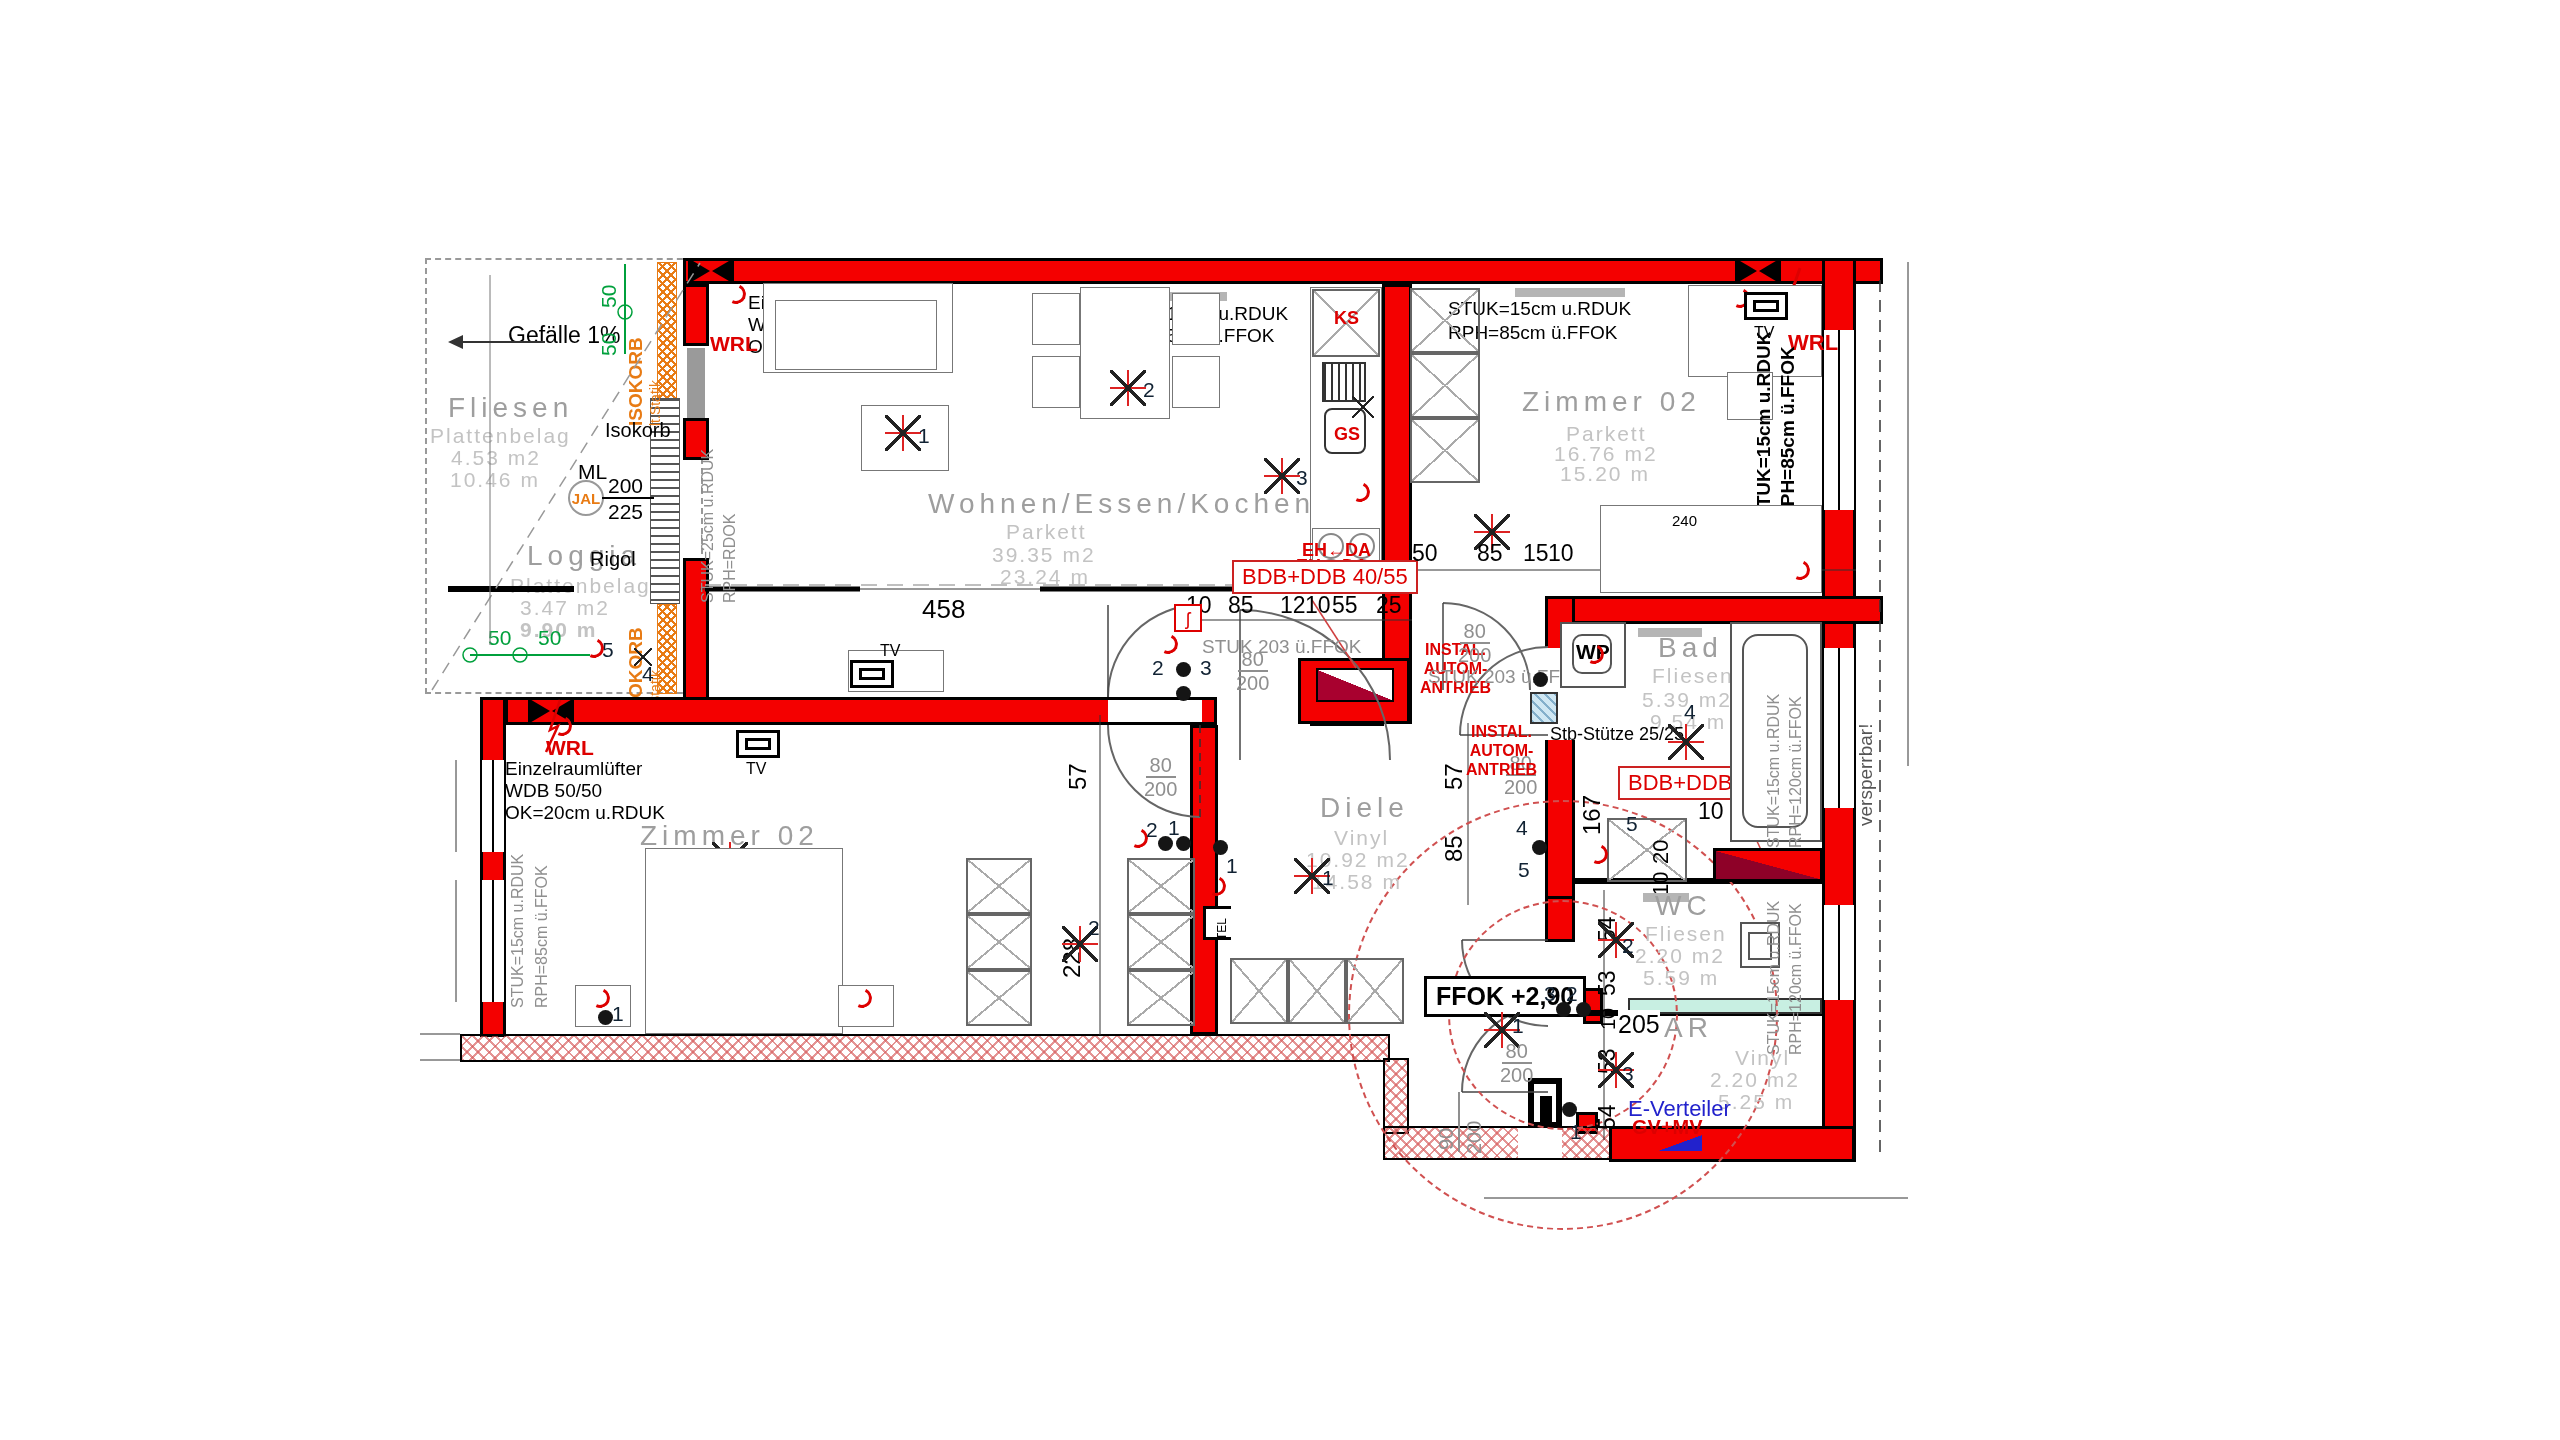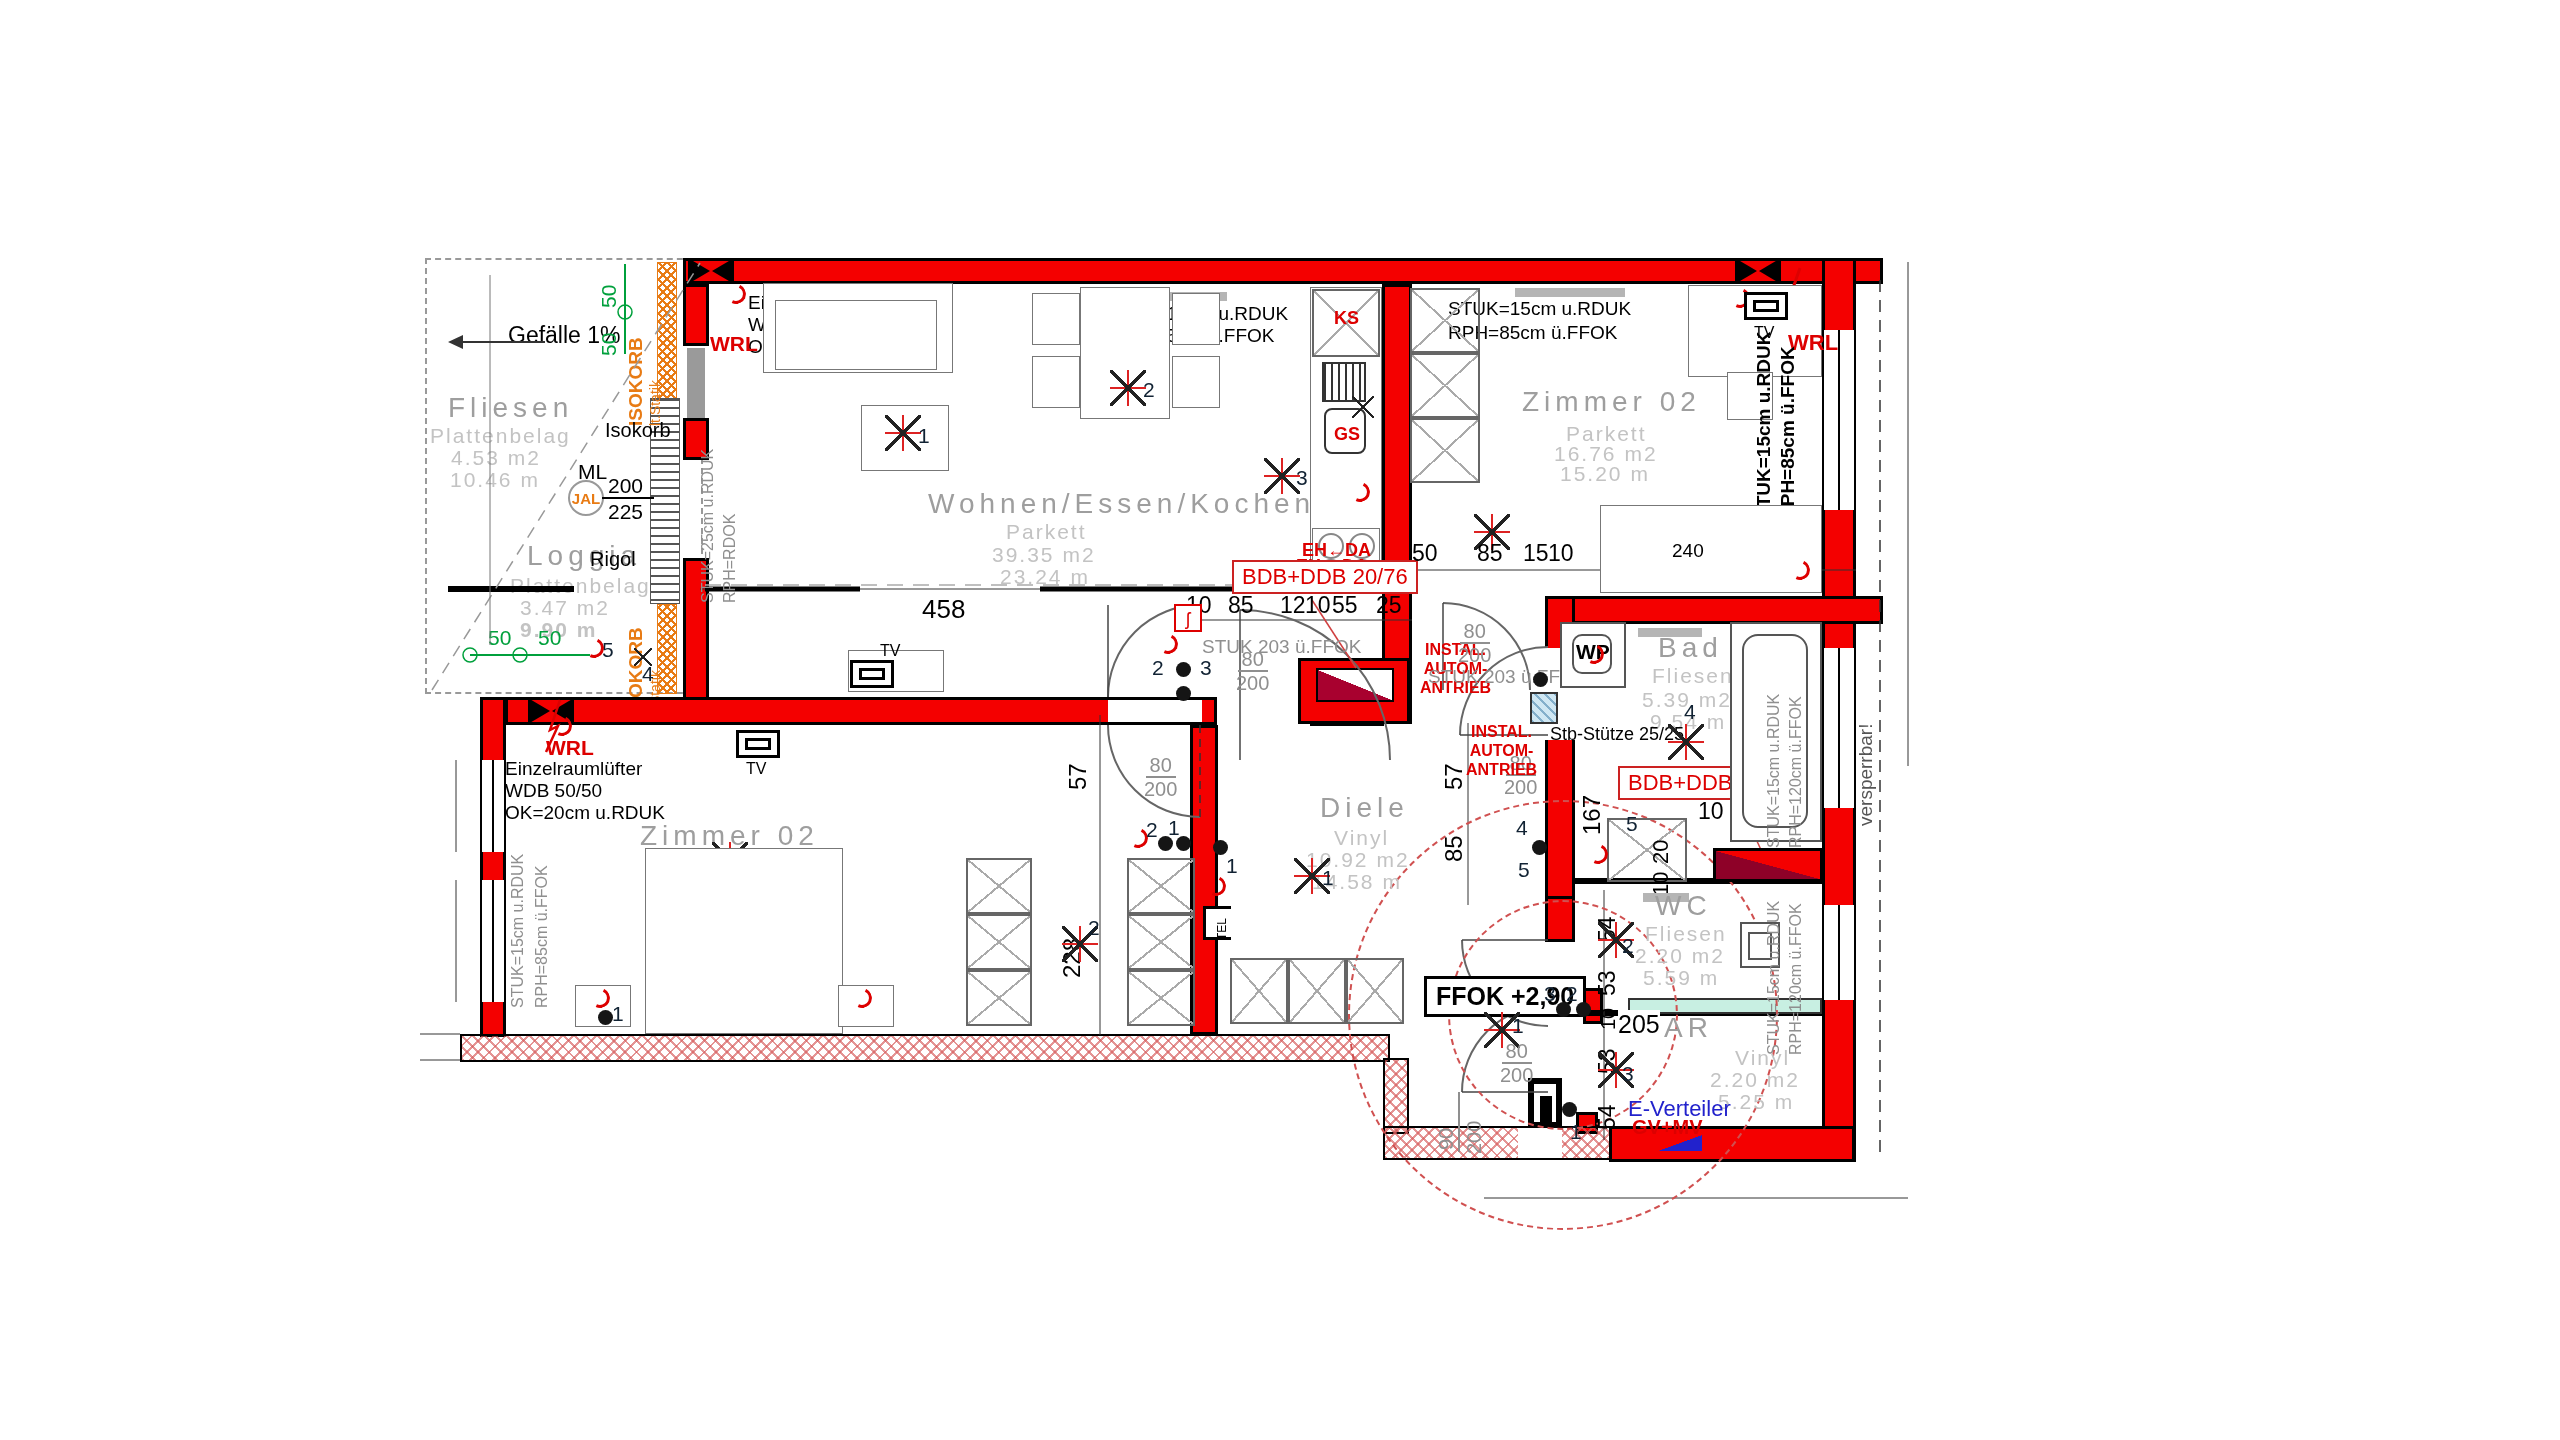--- a/index.html
+++ b/index.html
@@ -250,21 +250,21 @@
   </div>
 <div class="abs red bold" style="left:1296px;top:556px;font-size:18px;">EH</div>
 <div class="abs red bold" style="left:1342px;top:556px;font-size:18px;">DA</div>
 
 <div class="abs dim" style="left:1186px;top:592px;font-size:23px;">10</div>
 <div class="abs dim" style="left:1228px;top:592px;font-size:23px;">85</div>
 <div class="abs dim" style="left:1280px;top:592px;font-size:23px;">12</div>
 <div class="abs dim" style="left:1305px;top:592px;font-size:23px;">10</div>
 <div class="abs dim" style="left:1332px;top:592px;font-size:23px;">55</div>
 <div class="abs dim" style="left:1376px;top:592px;font-size:23px;">25</div>
-<div class="abs boxlabel" style="left:1232px;top:560px;">BDB+DDB 20/76</div>
+<div class="abs boxlabel" style="left:1232px;top:560px;">BDB+DDB 40/55</div>
 <div class="abs red bold" style="left:1302px;top:540px;font-size:18px;"><span>EH</span>←<span>DA</span></div>
 <div class="abs jbox" style="left:1174px;top:604px;width:28px;height:28px;line-height:26px;"><span>ʃ</span></div>
 <div class="abs sw" style="left:1158px;top:634px;"></div>
 <div class="abs gnote" style="left:1202px;top:636px;">STUK 203 ü.FFOK</div>
 <div class="abs socket" style="left:1176px;top:662px;"></div>
 <div class="abs socket" style="left:1176px;top:686px;"></div>
 <div class="abs numlbl" style="left:1152px;top:656px;">2</div>
 <div class="abs numlbl" style="left:1200px;top:656px;">3</div>
 <div class="abs frac" style="left:1236px;top:648px;">
     <span class="ftop">80</span>
@@ -296,21 +296,21 @@
 <div class="abs roominfo" style="left:1560px;top:462px;">15.20 m</div>
 <div class="abs light" style="left:1474px;top:514px;"></div>
 <div class="abs furnthin" style="left:1727px;top:372px;width:46px;height:48px;"></div>
 <div class="abs vert bold" style="left:1754px;top:360px;height:160px;font-size:19px;">STUK=15cm u.RDUK</div>
 <div class="abs vert bold" style="left:1778px;top:360px;height:160px;font-size:19px;">RPH=85cm ü.FFOK</div>
 <div class="abs furnthin" style="left:1600px;top:505px;width:222px;height:88px;"></div>
 <div class="abs dim" style="left:1412px;top:540px;font-size:23px;">50</div>
 <div class="abs dim" style="left:1477px;top:540px;font-size:23px;">85</div>
 <div class="abs dim" style="left:1523px;top:540px;font-size:23px;">15</div>
 <div class="abs dim" style="left:1548px;top:540px;font-size:23px;">10</div>
-<div class="abs dim" style="left:1672px;top:540px;font-size:19px;">240</div>
+<div class="abs dim" style="left:1672px;top:512px;font-size:15px;">240</div>
 <div class="abs sw" style="left:1790px;top:560px;"></div>
 
 <div class="abs graybar" style="left:1638px;top:628px;width:64px;height:9px;"></div>
 <div class="abs roomname" style="left:1658px;top:632px;">Bad</div>
 <div class="abs roominfo" style="left:1652px;top:664px;">Fliesen</div>
 <div class="abs roominfo" style="left:1642px;top:688px;">5.39 m2</div>
 <div class="abs roominfo" style="left:1650px;top:710px;">9.54 m</div>
 <div class="abs furn" style="left:1560px;top:622px;width:66px;height:66px;"></div>
 <div class="abs" style="left:1572px;top:634px;width:40px;height:40px;border:2px solid #555;border-radius:10px;"></div>
 <div class="abs bold" style="left:1576px;top:640px;font-size:21px;">WP</div>

